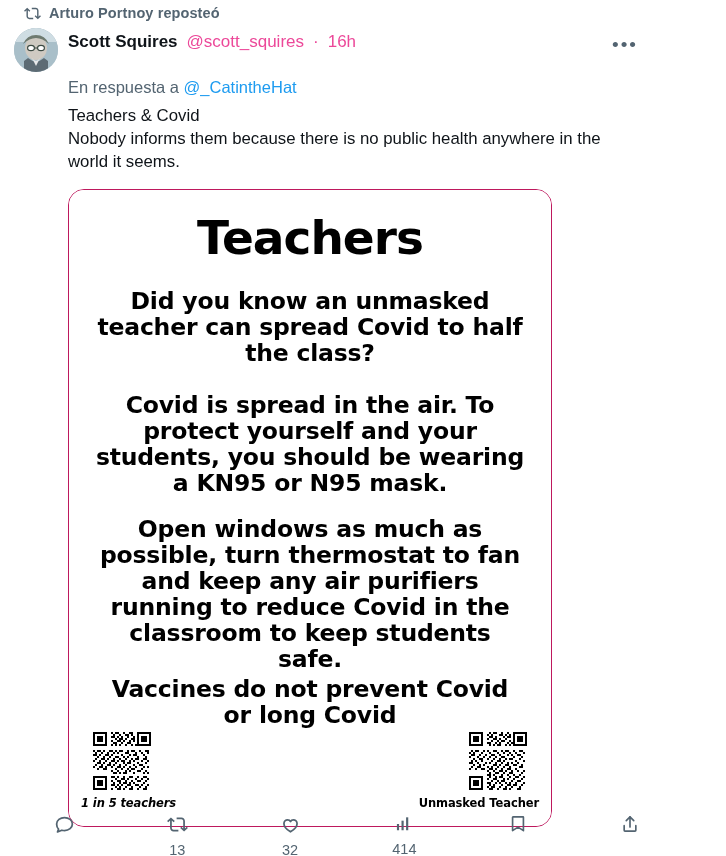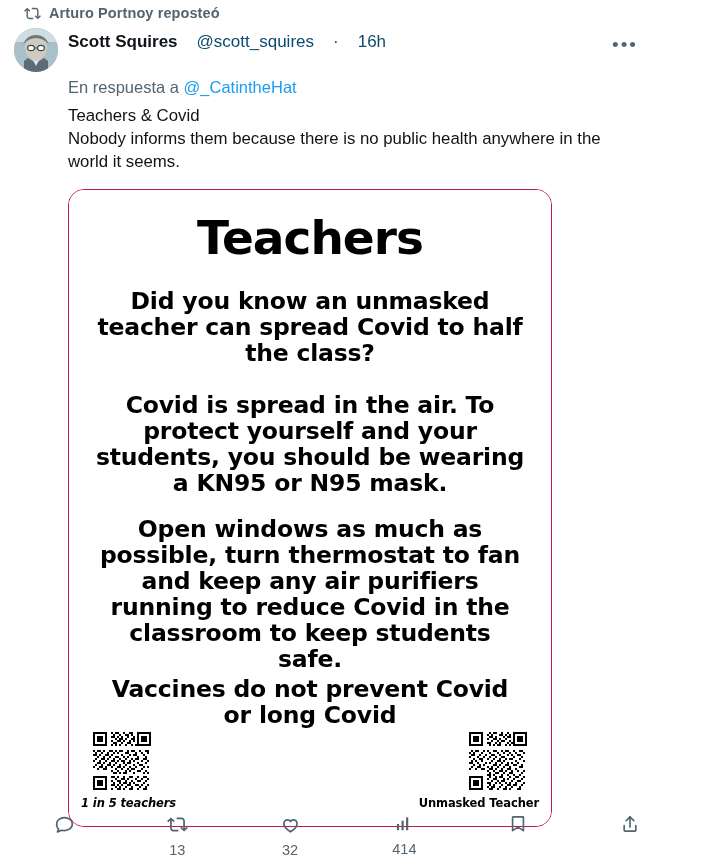--- a/index.html
+++ b/index.html
@@ -57,34 +57,34 @@
     border-radius: 50%;
     flex: 0 0 44px;
     overflow: hidden;
     background: #b9c6cd;
     position: relative;
   }
   .avatar svg { display: block; }
   .author-meta {
     display: flex;
     align-items: baseline;
-    gap: 19px;
+    gap: 9px;
     padding-top: 4px;
     flex: 1 1 auto;
     min-width: 0;
   }
   .display-name {
     font-size: 17px;
     font-weight: bold;
     color: #0f1419;
     white-space: nowrap;
   }
   .handle, .sep, .timestamp {
     font-size: 17px;
-    color: #0c4a6e;
+    color: #ec4899;
     white-space: nowrap;
   }
   .more-btn {
     width: 30px;
     height: 30px;
     display: flex;
     align-items: center;
     justify-content: center;
     color: #536471;
     font-size: 19px;

